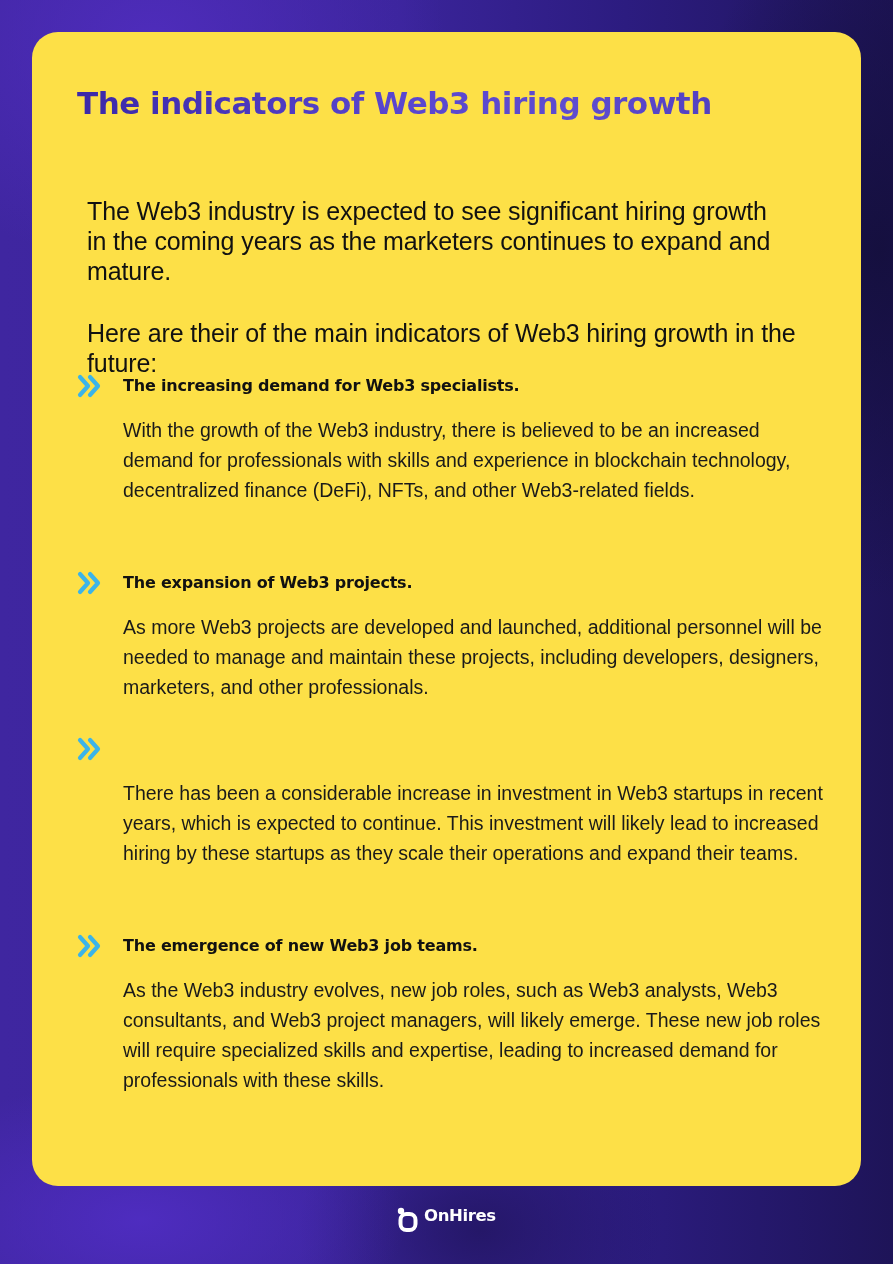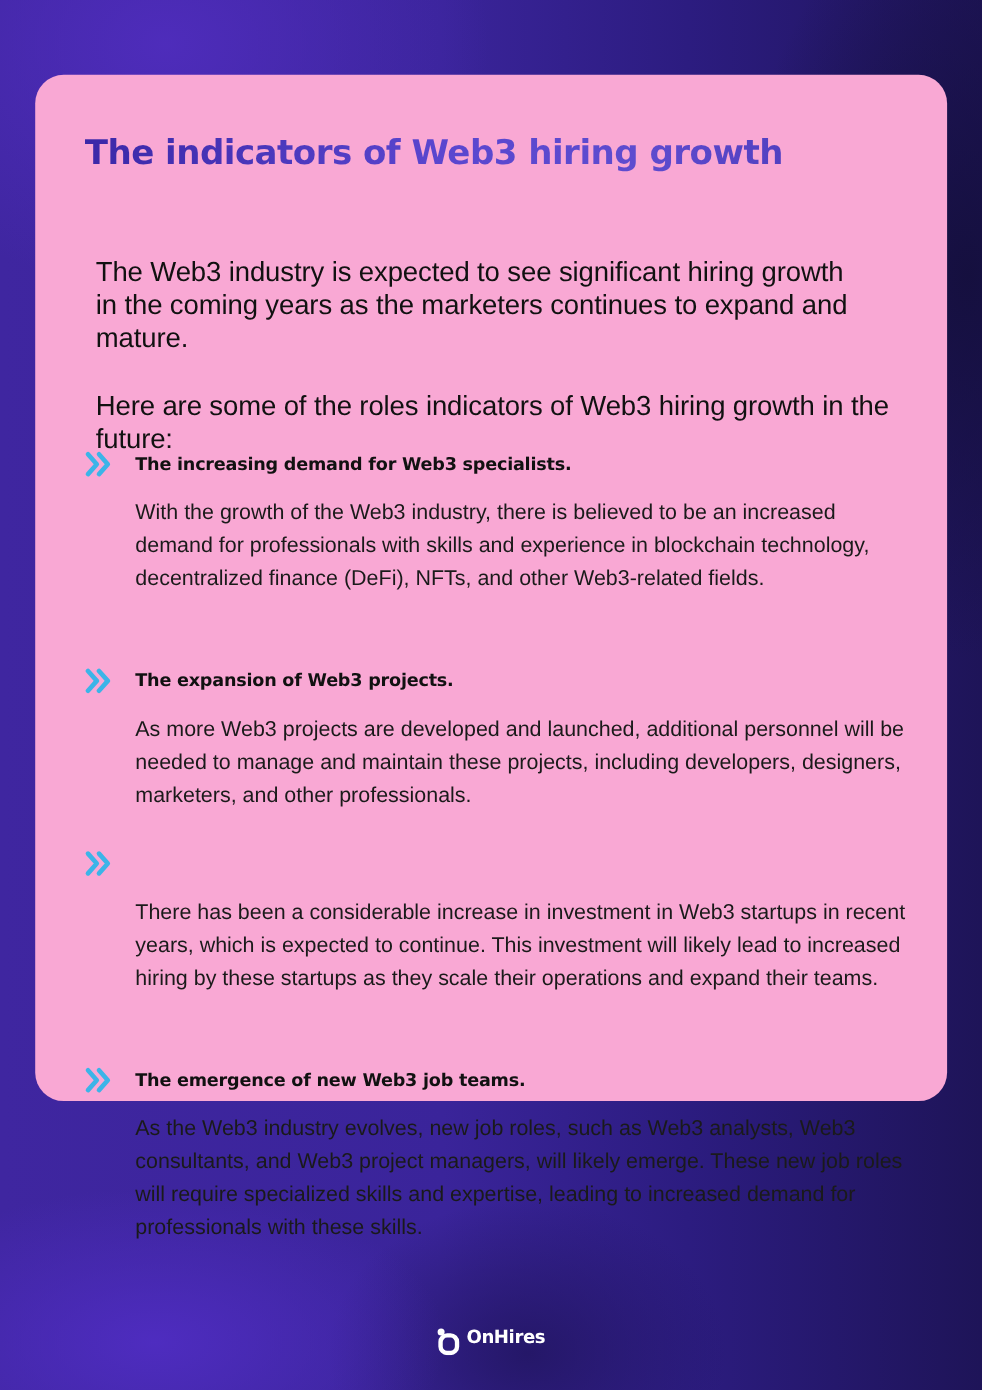--- a/index.html
+++ b/index.html
@@ -7,22 +7,22 @@
     width:893px; height:1264px; overflow:hidden; position:relative;
     background:
       radial-gradient(ellipse 420px 320px at 150px 40px, rgba(80,45,190,0.9), rgba(80,45,190,0) 70%),
       radial-gradient(ellipse 300px 500px at 880px 250px, rgba(20,15,60,0.9), rgba(20,15,60,0) 70%),
       radial-gradient(ellipse 380px 200px at 140px 1220px, rgba(80,45,195,0.9), rgba(80,45,195,0) 70%),
       radial-gradient(ellipse 260px 200px at 480px 1230px, rgba(35,22,100,0.9), rgba(35,22,100,0) 70%),
       linear-gradient(90deg, #3f26a0 0%, #3a249a 45%, #2c1c80 70%, #1e1458 100%);
     font-family:"Liberation Sans", sans-serif;
   }
   .card {
-    position:absolute; left:32px; top:32px; width:829px; height:933px;
-    background:#f9a8d4; border-radius:26px;margin-top:36px;
+    position:absolute; left:32px; top:32px; width:829px; height:1154px;
+    background:#fde047; border-radius:26px;
   }
   .title {
     position:absolute; left:45px; top:48px; width:720px;
     font-family:"DejaVu Sans", sans-serif; font-weight:bold;
     font-size:31px; line-height:47px; letter-spacing:-0.5px;
     background:linear-gradient(90deg, #3b28a8 0%, #5a46cf 45%, #5e4ccf 70%, #4a38b8 100%);
     -webkit-background-clip:text; background-clip:text; color:transparent;
   }
   .intro {
     position:absolute; left:55px; top:164px; width:760px;
@@ -60,21 +60,21 @@
 <body>
 
 <div class="card">
   <div class="title">
     <div>The indicators of Web3 hiring growth</div>
   </div>
 
   <div class="intro">
     <p>The Web3 industry is expected to see significant hiring growth</p>
     <p>in the coming years as the marketers continues to expand and mature.</p>
-    <p class="lead2">Here are some of the roles indicators of Web3 hiring growth in the future:</p>
+    <p class="lead2">Here are their of the main indicators of Web3 hiring growth in the future:</p>
   </div>
 
   <div class="item" style="top:339px;">
     <div class="head">
       <svg class="icon" viewBox="0 0 28 24">
         <path d="M3 3 L11 12 L3 21" fill="none" stroke="#3cb4e8" stroke-width="4.2" stroke-linecap="round" stroke-linejoin="round"></path>
         <path d="M13 3 L21 12 L13 21" fill="none" stroke="#3cb4e8" stroke-width="4.2" stroke-linecap="round" stroke-linejoin="round"></path>
       </svg>
       <div class="h">The increasing demand for Web3 specialists.</div>
     </div>

